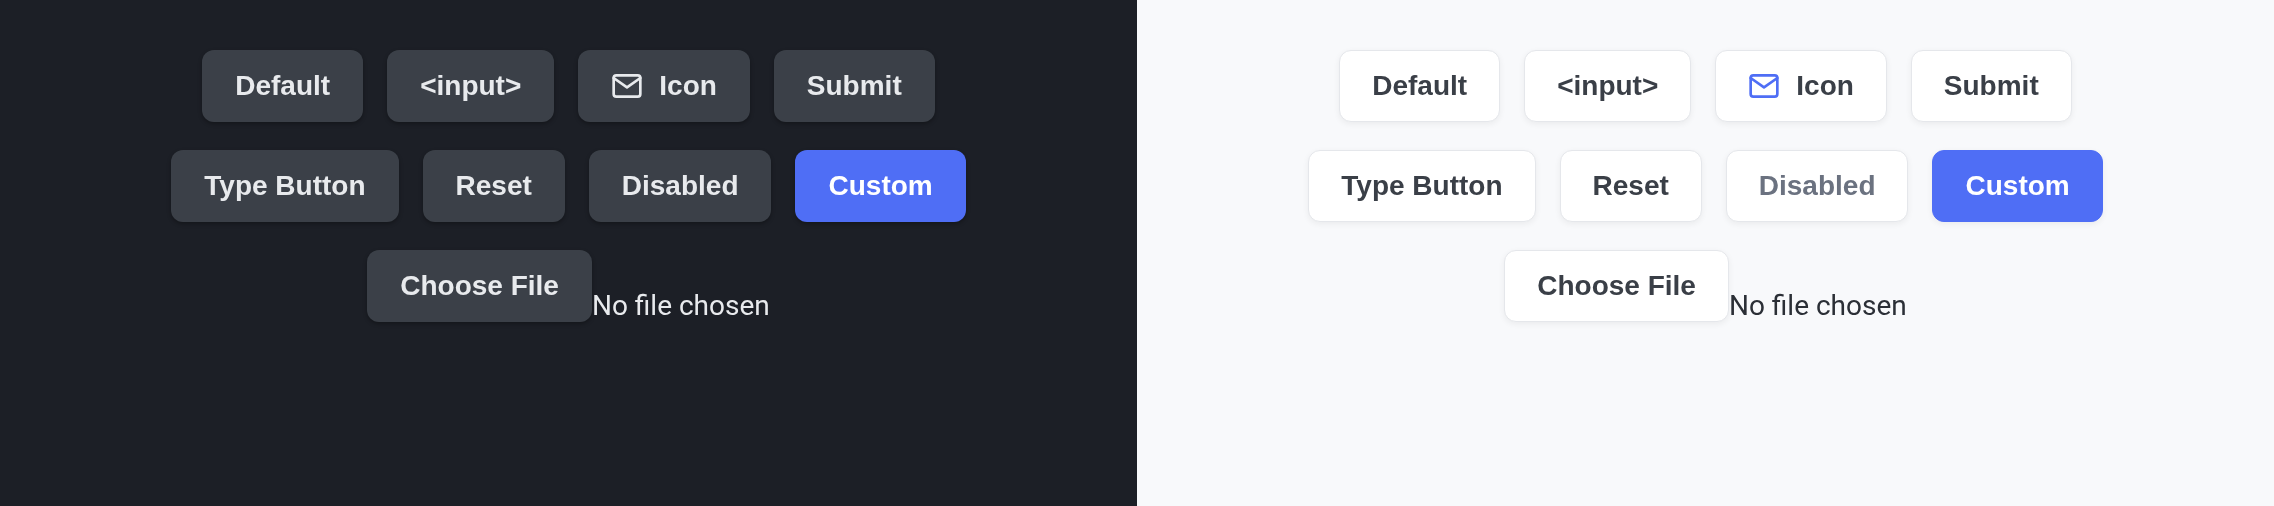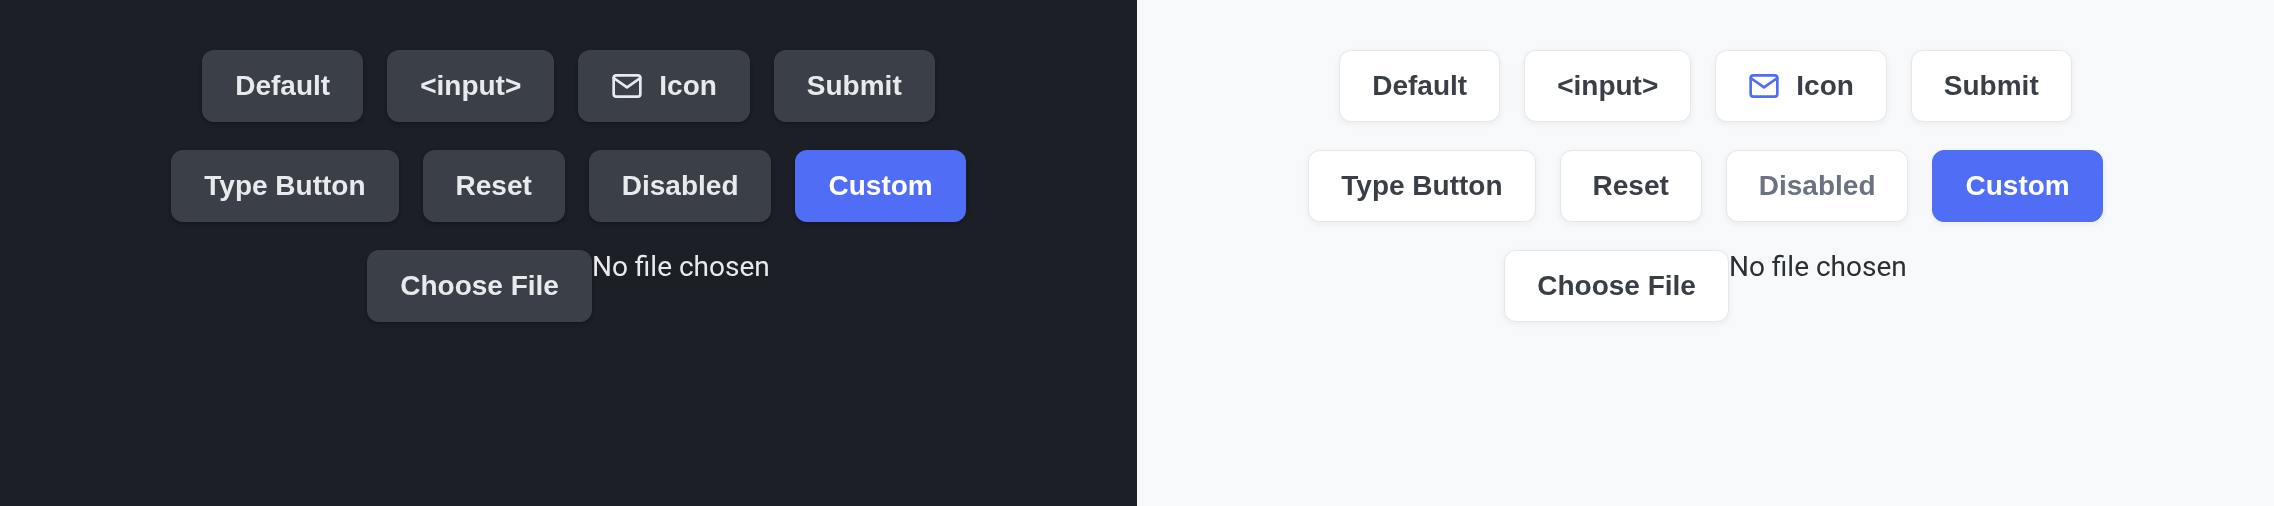--- a/index.html
+++ b/index.html
@@ -91,21 +91,21 @@
     .panel-dark .icon-mail path,
     .panel-dark .icon-mail rect {
       stroke: #e8eaed;
     }
     .panel-light .icon-mail path,
     .panel-light .icon-mail rect {
       stroke: #4f6ef5;
     }
     .file-row {
       display: flex;
-      align-items: flex-start;
+      align-items: flex-end;
       gap: 0;
     }
   </style>
 </head>
 <body>
 
 <div class="panel panel-dark">
   <div class="row">
     <button class="btn">Default</button>
     <button class="btn">&lt;input&gt;</button>

